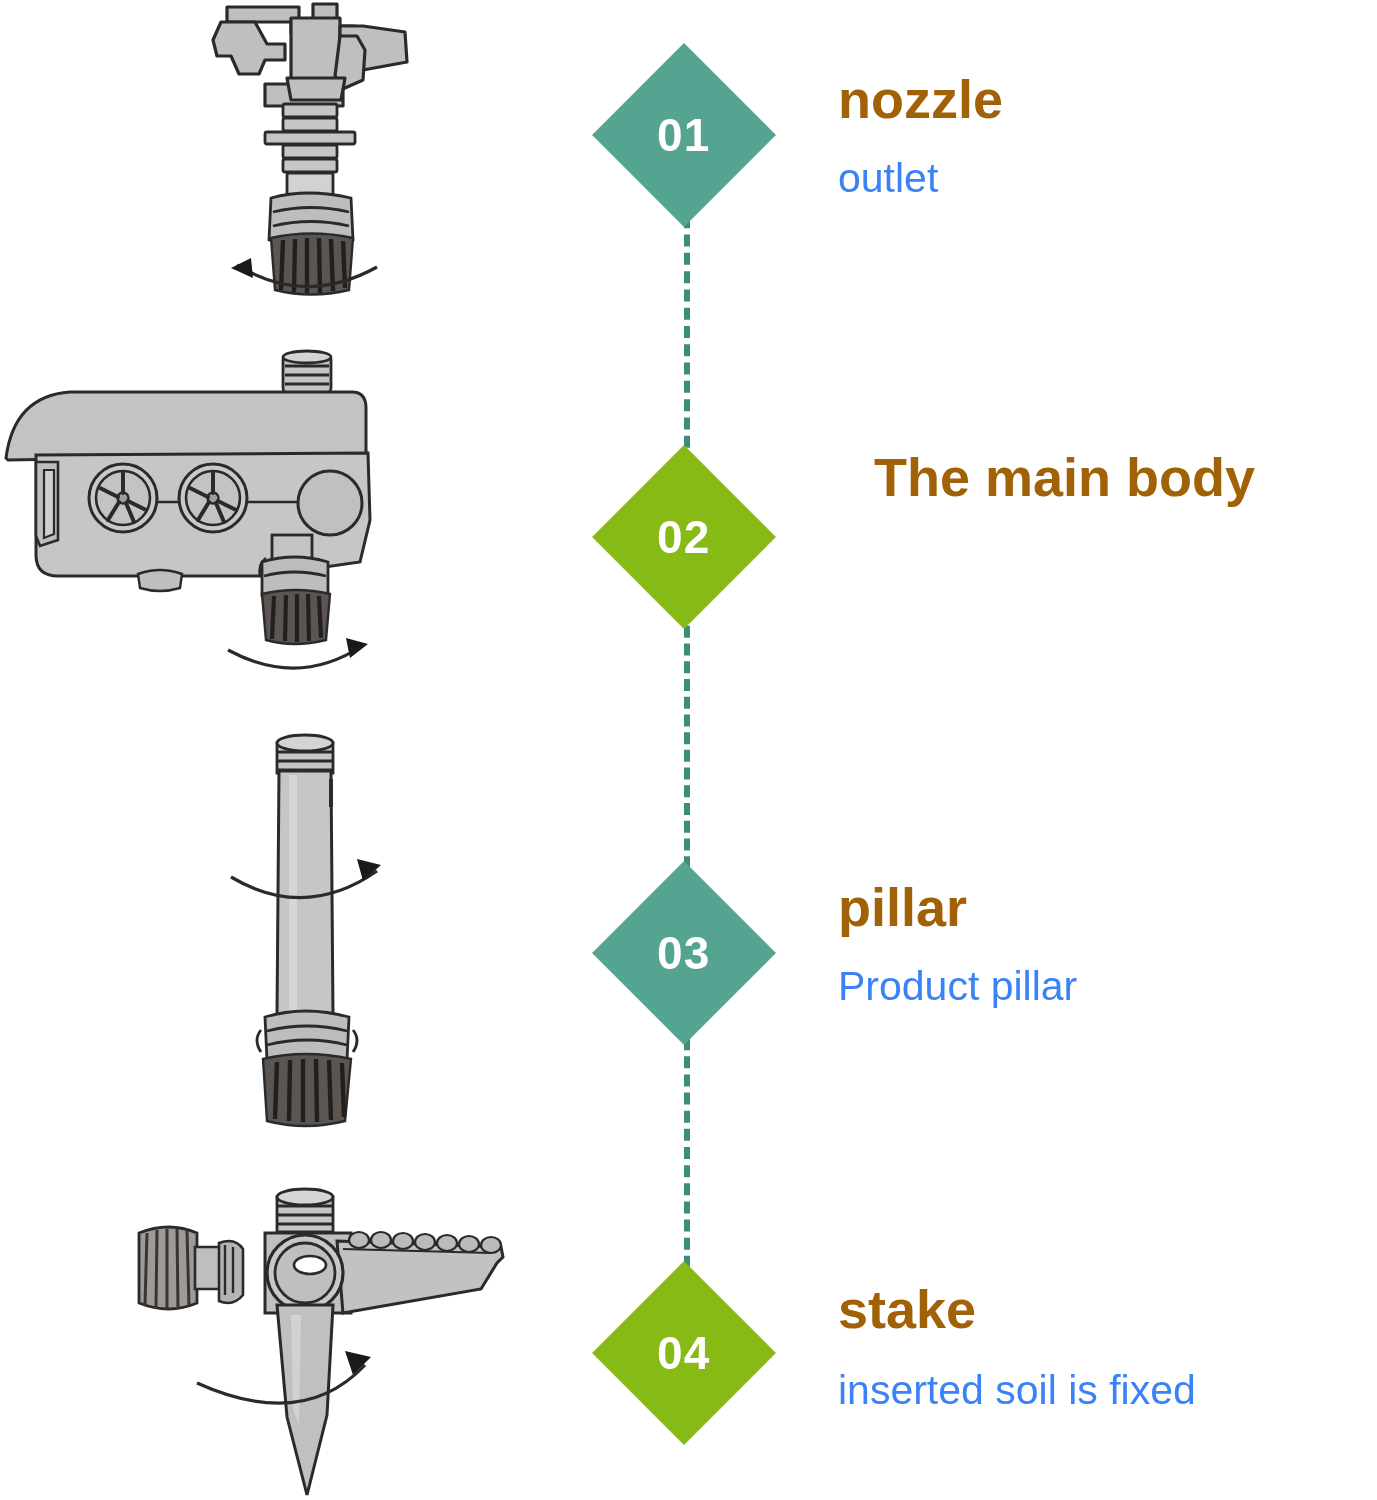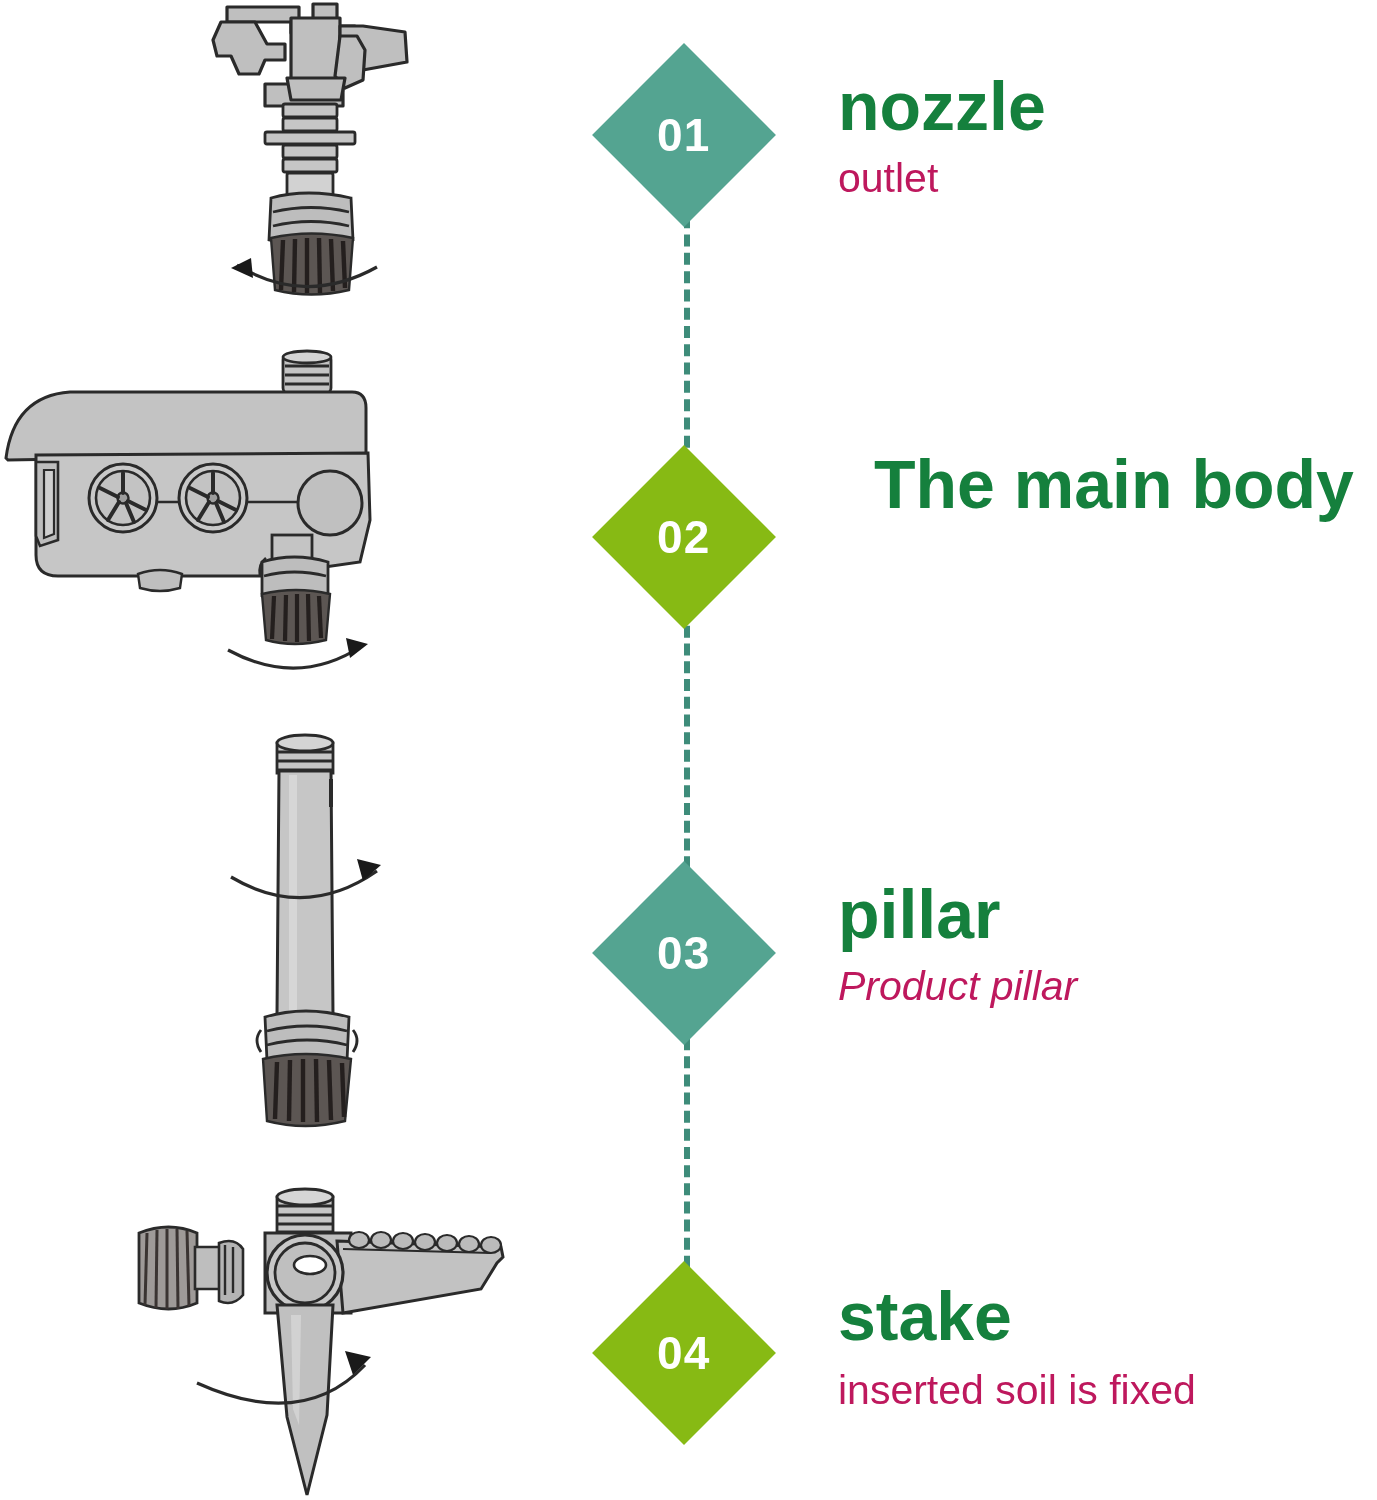--- a/index.html
+++ b/index.html
@@ -42,32 +42,32 @@
   .marker.green { background: #87BA14; }
 
   .dashline {
     position: absolute;
     width: 0;
     border-left: 6px dashed #3E8C7A;
     left: 684px;
   }
   .label-title {
     position: absolute;
-    font-size: 68px;
+    font-size: 54px;
     font-weight: bold;
-    color: #15803d;
+    color: #a16207;
     line-height: 1;
     white-space: nowrap;
     font-family: "Liberation Sans", sans-serif;
   }
   .label-sub {
     position: absolute;
     font-size: 41px;
     font-weight: normal;
-    color: #be185d;
+    color: #3b82f6;
     line-height: 1;
     white-space: nowrap;
     font-family: "Liberation Sans", sans-serif;
   }
   svg { display: block; overflow: visible; }
 </style>
 </head>
 <body>
 
 <div id="page">
@@ -254,21 +254,21 @@
         <path d="M26 152 q74 44 146 -6" fill="none" stroke="#2A2A2A" stroke-width="3.2"></path>
         <path d="M152 134 L176 140 L158 156 Z" fill="#1A1A1A"></path>
       </g>
     </svg>
   </div>
 
   <div class="marker teal" style="left:619px; top:888px;">
     <span>03</span>
   </div>
   <div class="label-title" style="left:838px; top:880px;text-align:center;">pillar</div>
-  <div class="label-sub" style="left:838px; top:966px;font-style:italic;">Product pillar</div>
+  <div class="label-sub" style="left:838px; top:966px;">Product pillar</div>
 
   <div class="illus" style="left:105px; top:1185px; width:420px; height:315px;">
     <svg width="420" height="315" viewBox="0 0 420 315">
 
       <g>
         <path d="M34 48 q30 -12 58 0 l0 70 q-28 12 -58 0 Z" fill="#9E9A98" stroke="#2A2A2A" stroke-width="2.8"></path>
         <g stroke="#3A3432" stroke-width="3">
           <line x1="42" y1="48" x2="40" y2="120"></line>
           <line x1="52" y1="45" x2="51" y2="123"></line>
           <line x1="62" y1="44" x2="62" y2="124"></line>

